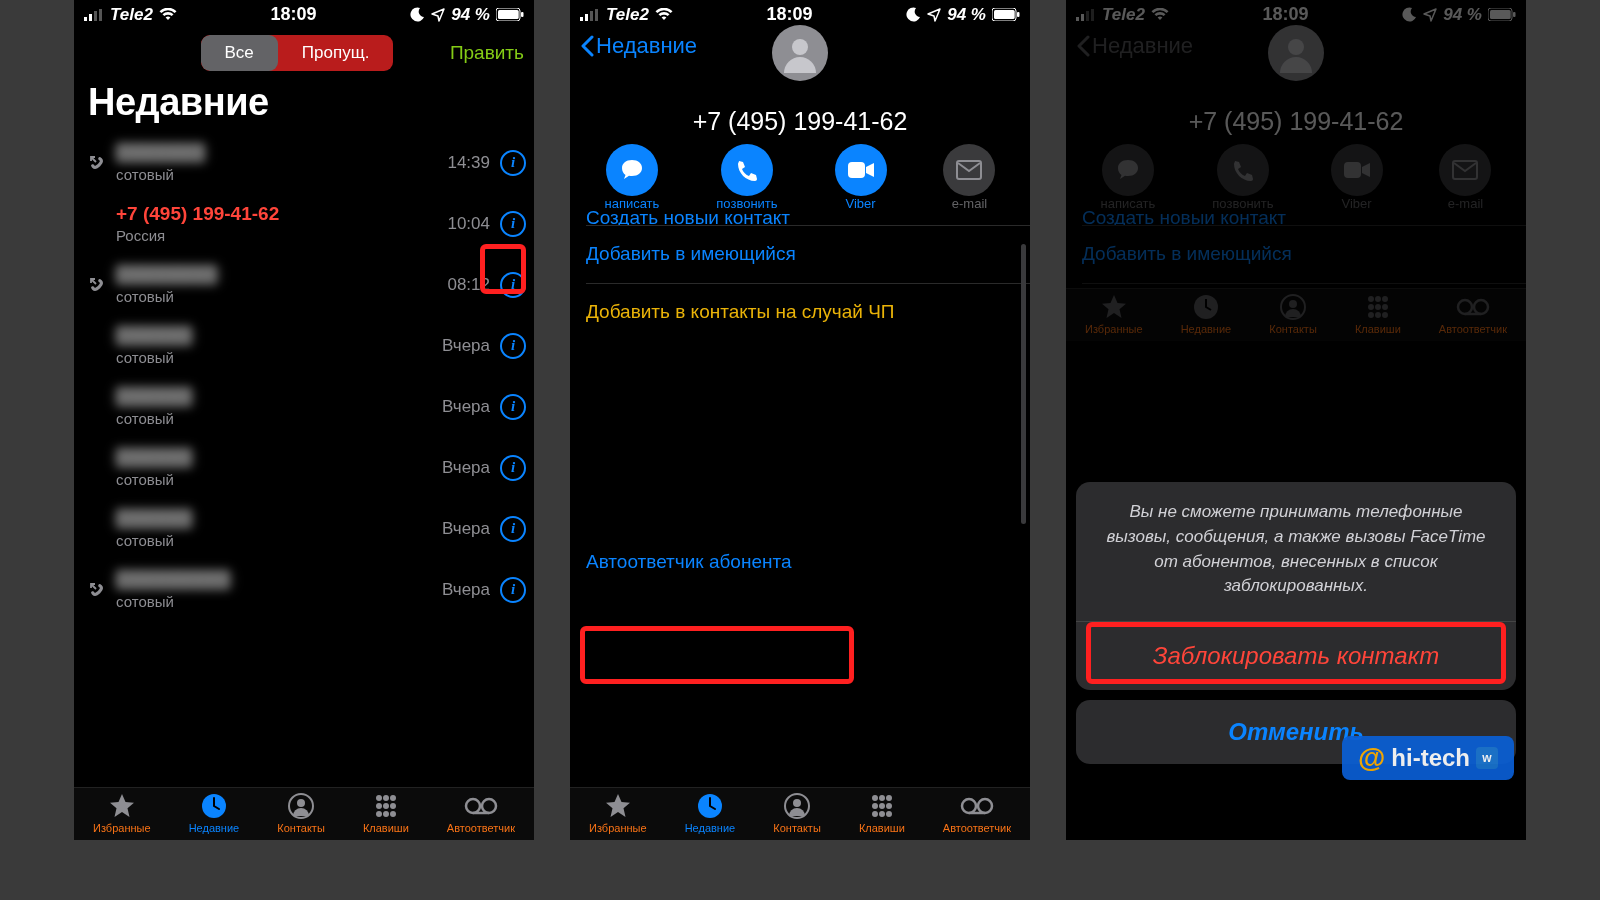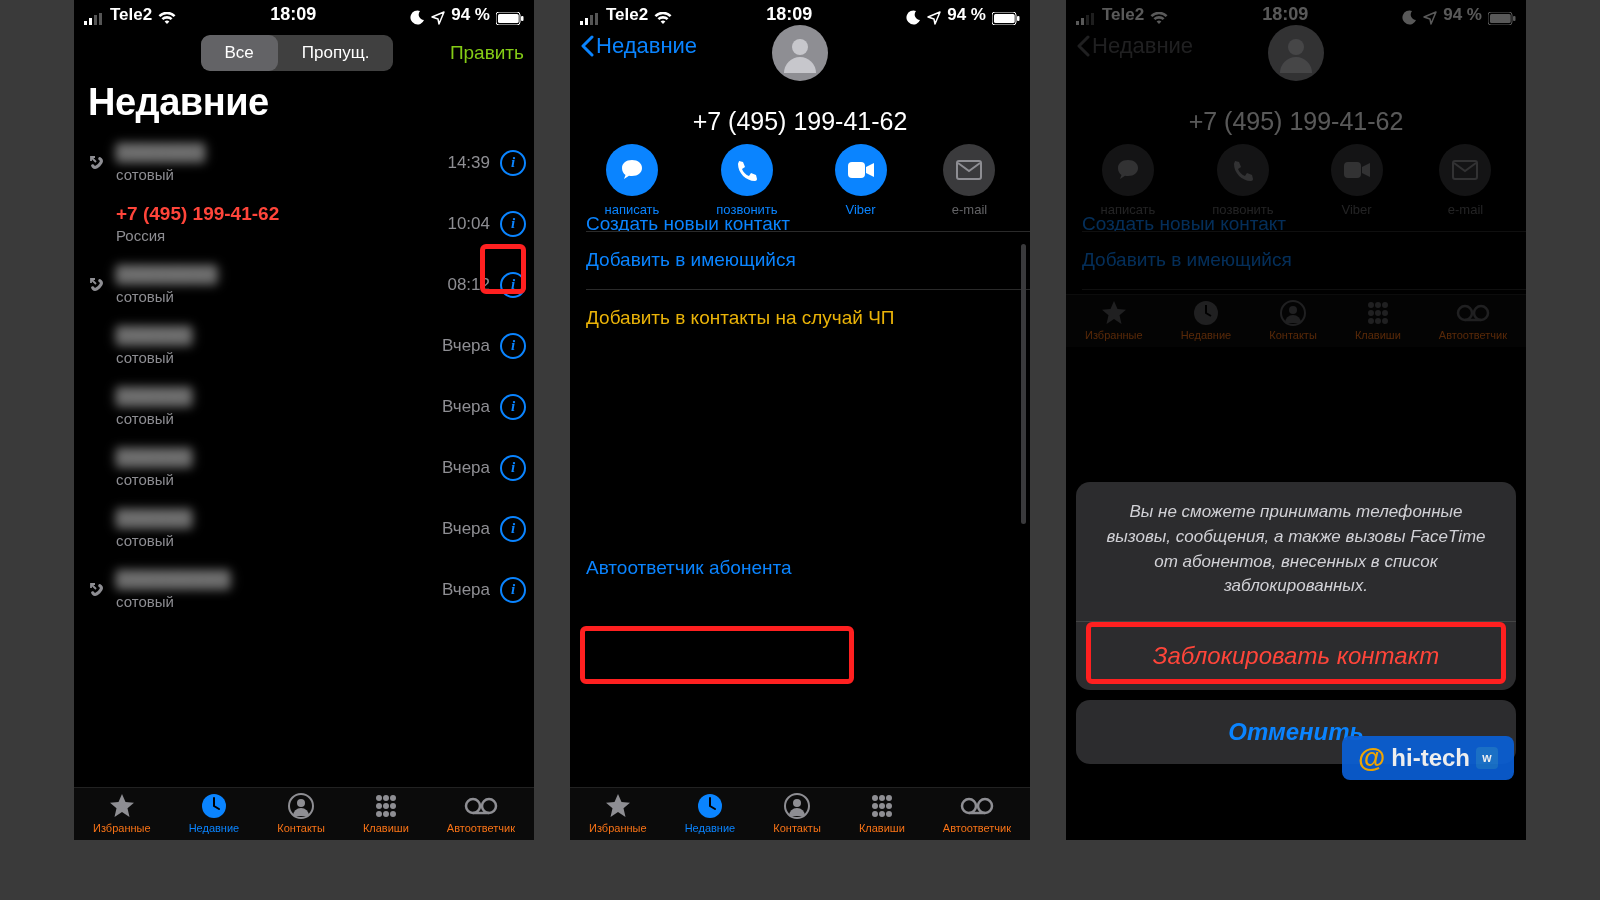--- a/index.html
+++ b/index.html
@@ -26,30 +26,30 @@
 
   
   .status {
     display: flex;
     justify-content: space-between;
     align-items: center;
     padding: 4px 10px 2px 10px;
     font-size: 17px;
     font-weight: 600;
   }
-  .status-left, .status-right { display: flex; align-items: flex-end; gap: 6px; }
+  .status-left, .status-right { display: flex; align-items: center; gap: 6px; font-style: italic; }
   .status-center { font-weight: 700; font-size: 18px; }
 
   
   .ic { display: inline-block; vertical-align: middle; }
 
   
   .s1-topbar { display:flex; align-items:center; justify-content:space-between; padding:8px 10px 6px 10px; }
   .seg {
-    display:flex; background:#404040; border-radius:9px; overflow:hidden;
+    display:flex; background:#b91c1c; border-radius:9px; overflow:hidden;
   }
   .seg-item {
     padding:8px 24px; font-size:17px; color:#fff;
   }
   .seg-item.active { background:#636366; border-radius:9px; }
   .edit { color:#84cc16; font-size:19px; }
 
   .s1-title { font-size:38px; font-weight:800; padding:4px 14px 8px 14px; letter-spacing:-0.5px; }
 
   .calls { }
@@ -94,21 +94,21 @@
   
   .back-row { display:flex; align-items:center; padding:6px 10px; }
   .back { color:#0a84ff; font-size:22px; display:flex; align-items:center; gap:2px; }
   .avatar {
     width:56px; height:56px; border-radius:50%; background:#8e8e93;
     display:flex; align-items:center; justify-content:center; margin:0 auto;
   }
   .phonenum { text-align:center; font-size:25px; font-weight:400; margin-top:8px; }
 
   .action-row { display:flex; justify-content:space-around; padding:8px 6px 10px 6px; }
-  .action { display:flex; flex-direction:column; align-items:center; gap:6px; }
+  .action { display:flex; flex-direction:column; align-items:center; }
   .action .circle {
     width:52px; height:52px; border-radius:50%;
     display:flex; align-items:center; justify-content:center;
   }
   .circle.blue { background:#0a84ff; color:#fff; }
   .circle.grey { background:#3a3a3c; color:#8e8e93; }
   .action .alabel { font-size:13px; color:#0a84ff; }
   .action.disabled .alabel { color:#636366; }
 
   .list-sec { margin-top:0px; }

